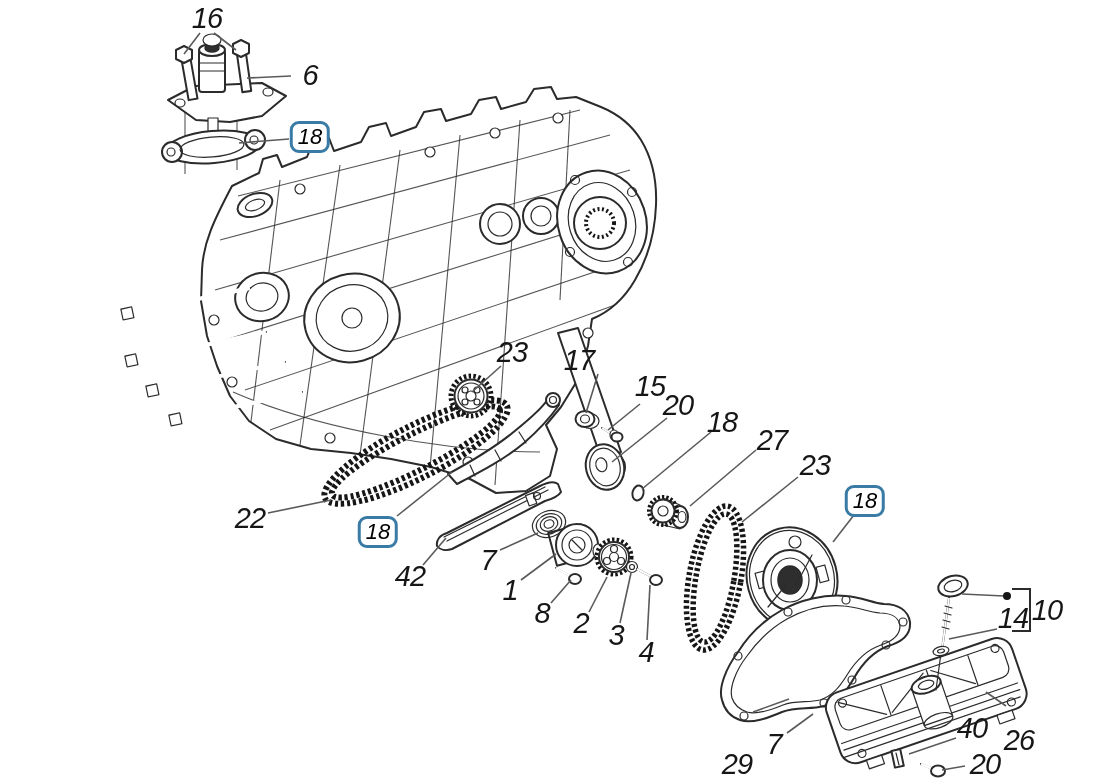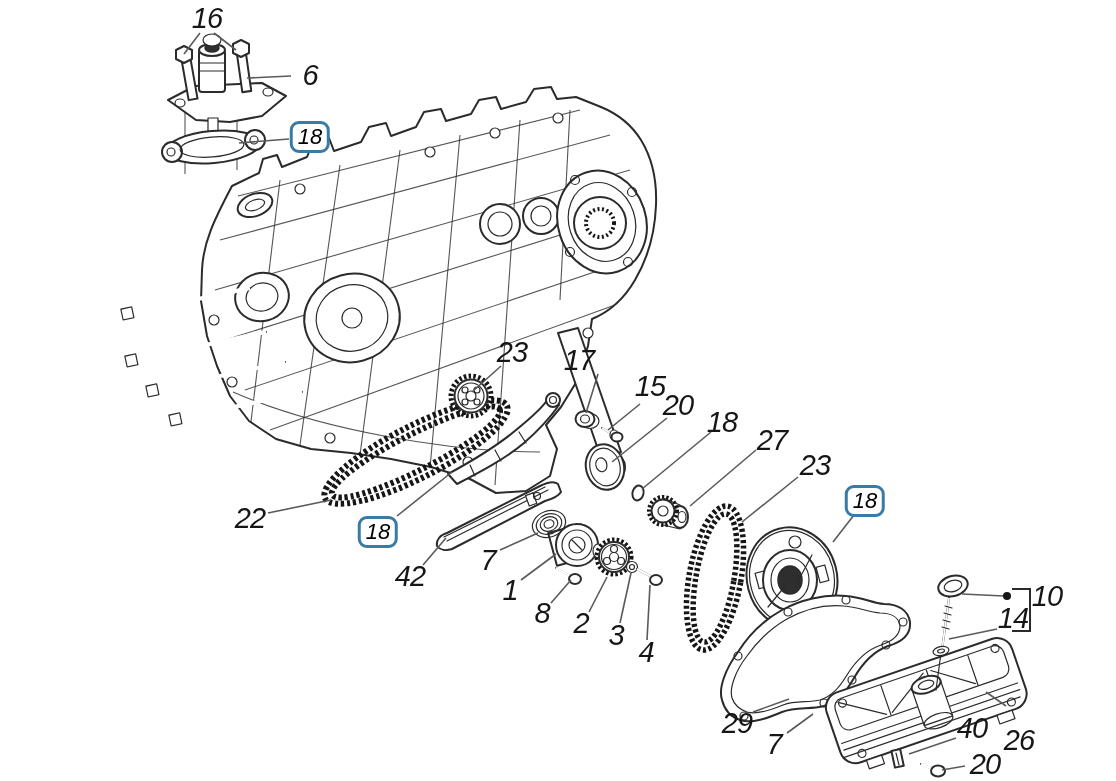--- a/index.html
+++ b/index.html
@@ -424,20 +424,20 @@
 <div class="callout" style="left:250px;top:518px">22</div>
 <div class="callout boxed" style="left:378px;top:532px">18</div>
 <div class="callout" style="left:410px;top:576px">42</div>
 <div class="callout" style="left:488px;top:560px">7</div>
 <div class="callout" style="left:510px;top:590px">1</div>
 <div class="callout" style="left:542px;top:613px">8</div>
 <div class="callout" style="left:581px;top:623px">2</div>
 <div class="callout" style="left:616px;top:635px">3</div>
 <div class="callout" style="left:646px;top:652px">4</div>
 <div class="callout" style="left:1013px;top:618px">14</div>
-<div class="callout" style="left:1047px;top:596px">10</div>
+<div class="callout" style="left:1047px;top:610px">10</div>
 <div class="callout" style="left:1019px;top:740px">26</div>
-<div class="callout" style="left:737px;top:723px">29</div>
+<div class="callout" style="left:737px;top:764px">29</div>
 <div class="callout" style="left:774px;top:744px">7</div>
 <div class="callout" style="left:972px;top:728px">40</div>
 <div class="callout" style="left:985px;top:764px">20</div>
 
 </div>
 
 </body></html>

